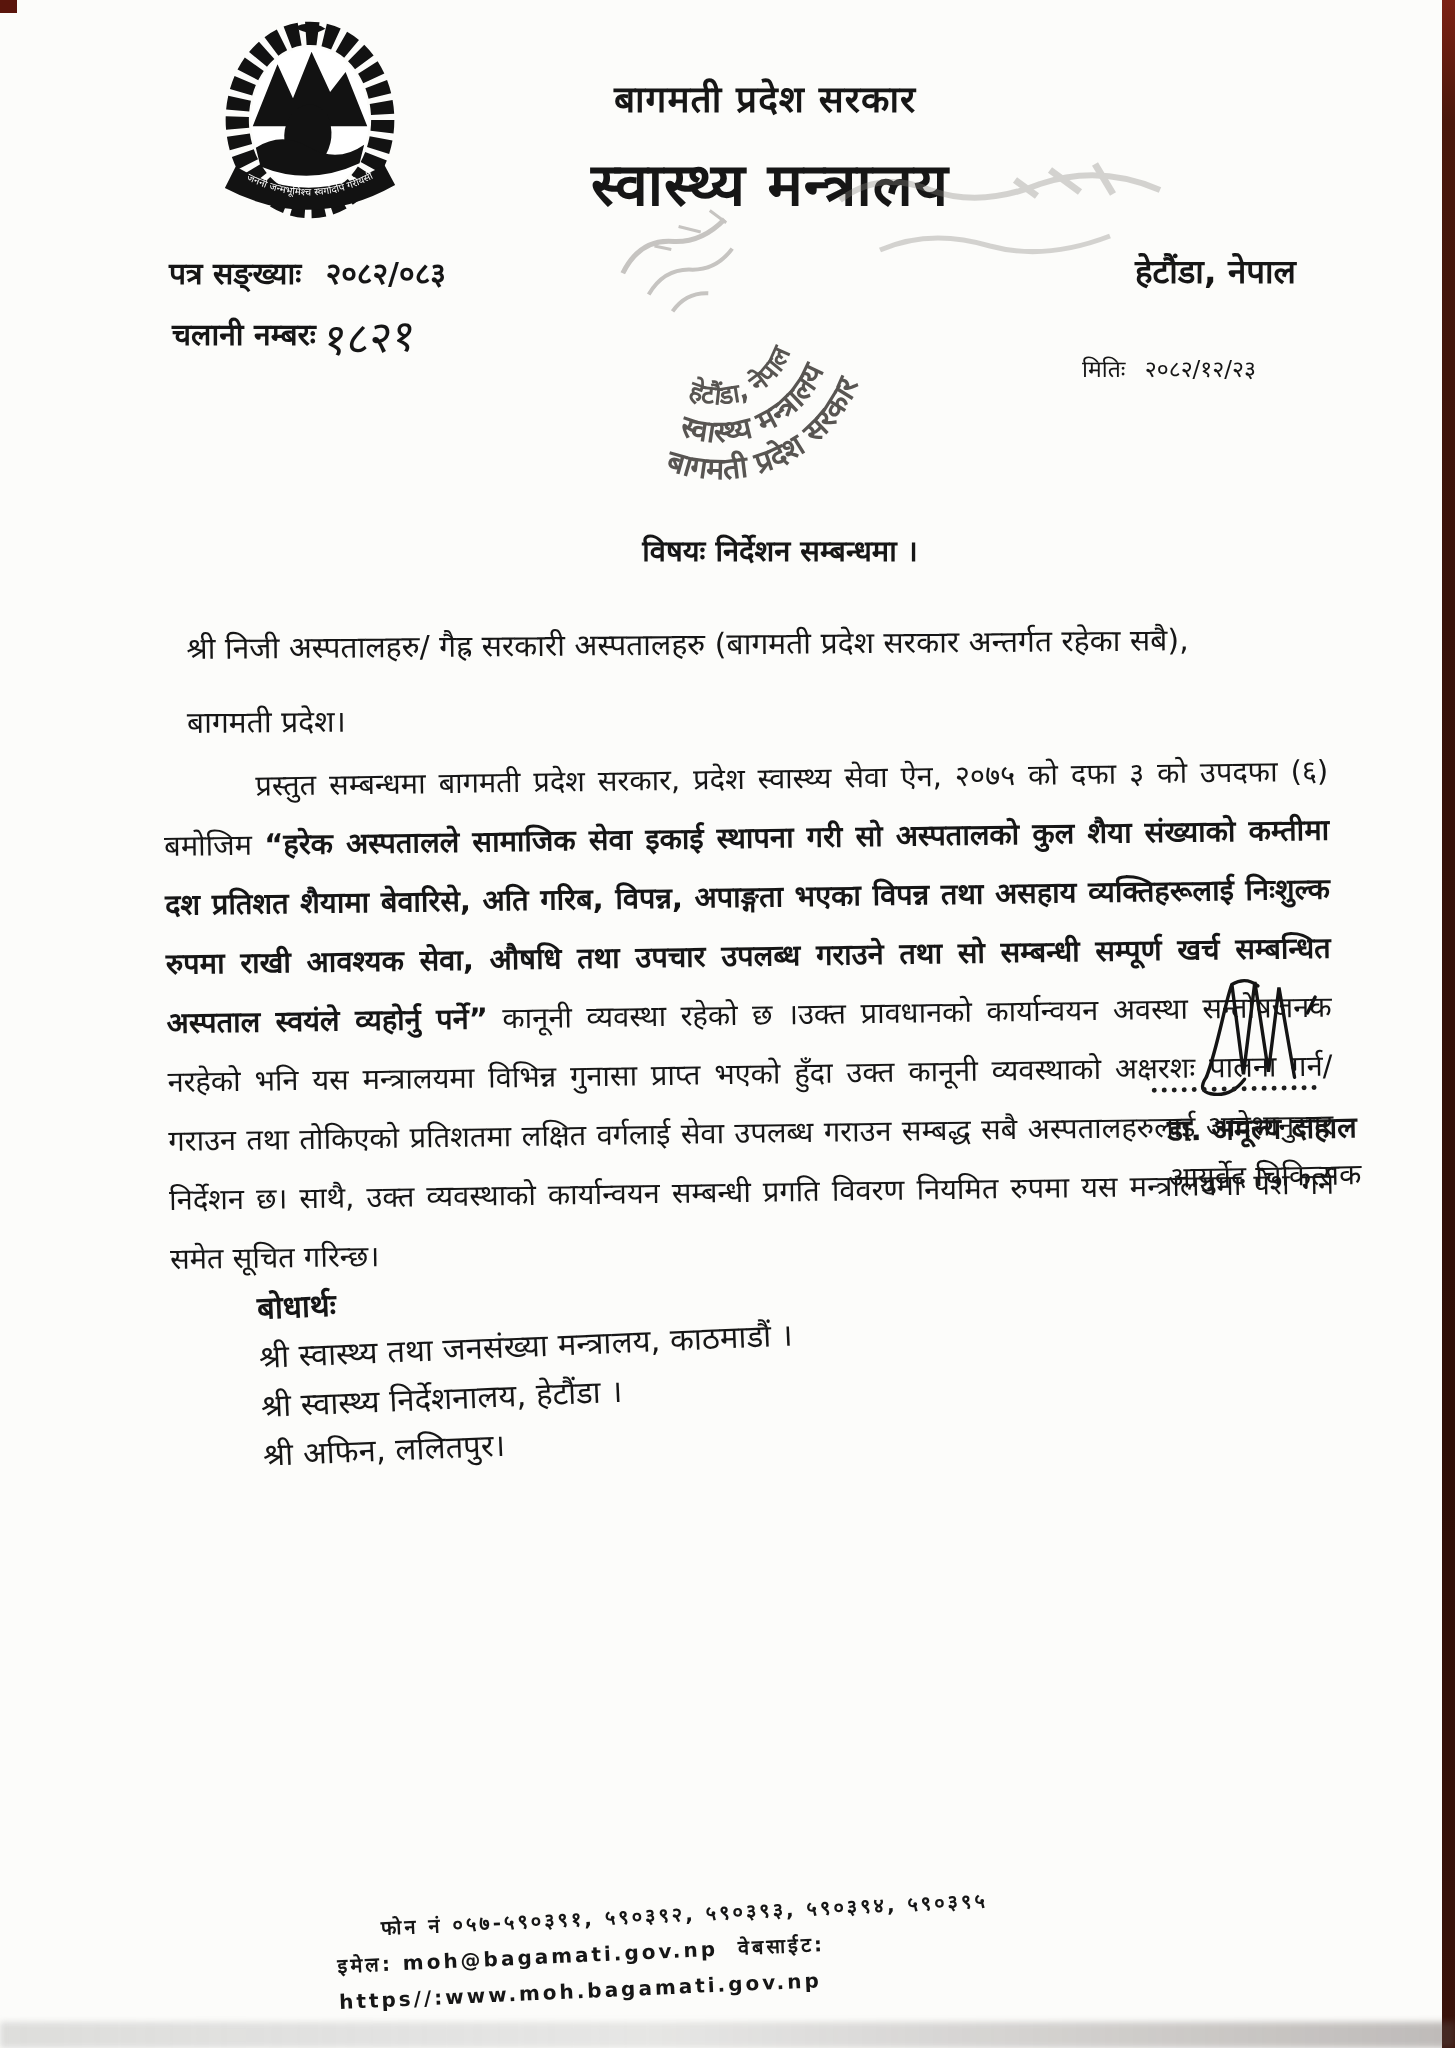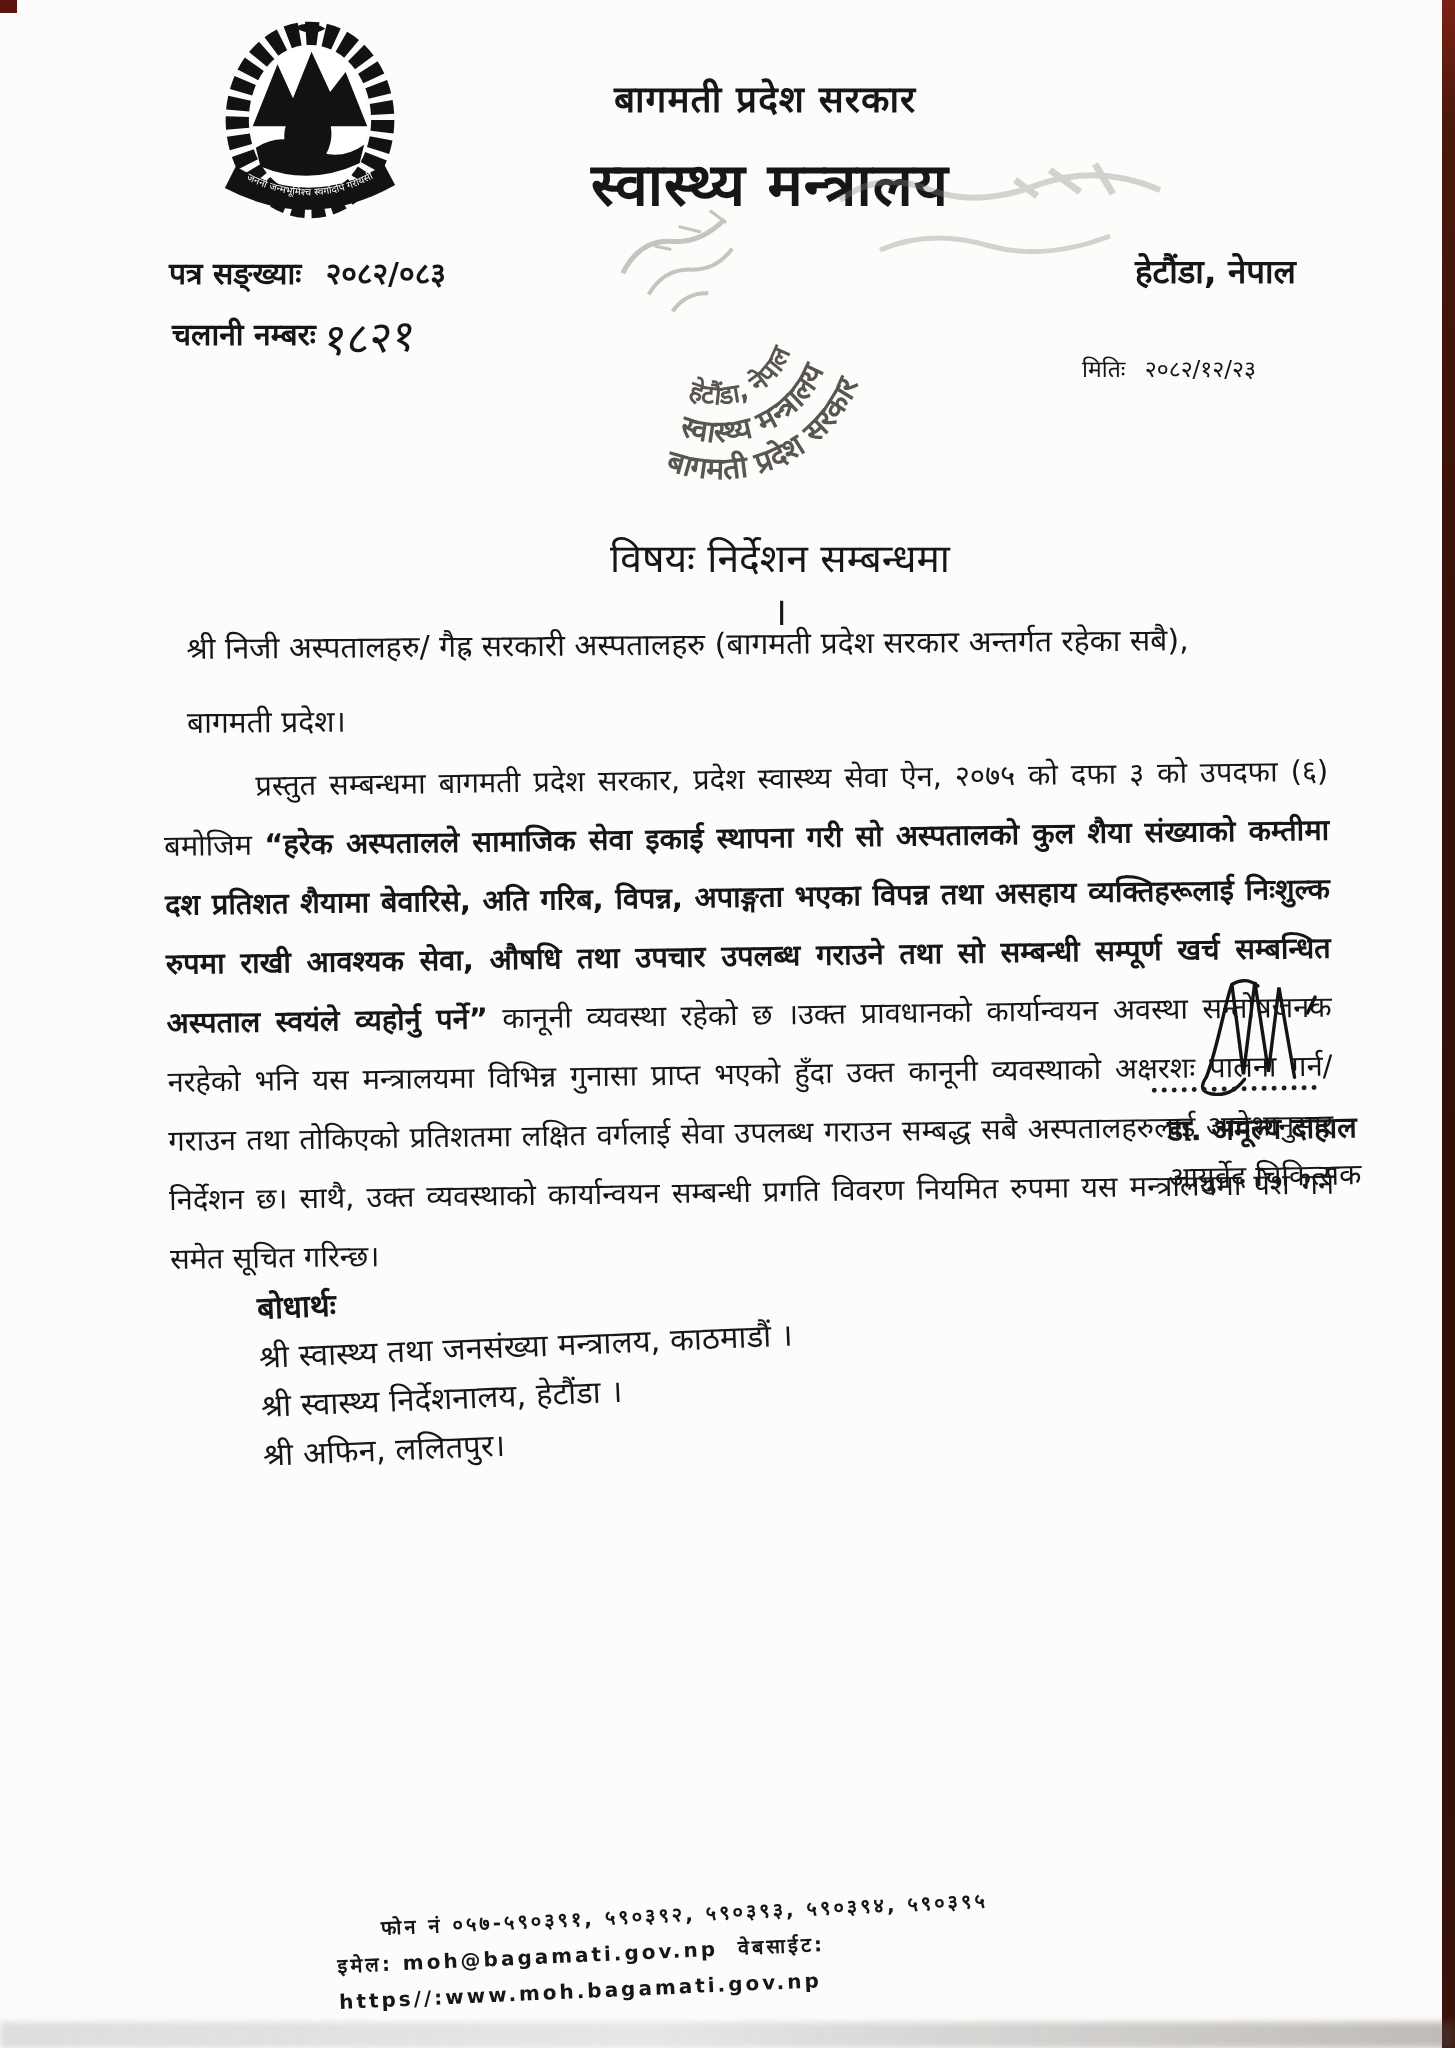--- a/index.html
+++ b/index.html
@@ -21,21 +21,21 @@
   .gov-title{left:565px;top:72px;width:400px;text-align:center;
     font-size:37px;font-weight:600;letter-spacing:1px;}
   .ministry-title{left:490px;top:142px;width:560px;text-align:center;
     font-size:59px;font-weight:800;letter-spacing:1px;}
   .meta-left1{left:169px;top:252px;font-size:30px;font-weight:600;}
   .meta-left2{left:172px;top:306px;font-size:30px;font-weight:600;}
   .hand{display:inline-block;font-size:44px;font-weight:500;
     transform:rotate(-3deg) skewX(-6deg);margin-left:8px;vertical-align:-8px;}
   .place{left:1135px;top:248px;font-size:33px;font-weight:600;}
   .dateline{left:1082px;top:352px;font-size:23px;font-weight:500;}
-  .subject{left:600px;top:530px;width:360px;text-align:center;font-size:39px;font-weight:400;}
+  .subject{left:600px;top:530px;width:360px;text-align:center;font-size:29px;font-weight:700;}
   
   .addressee{left:186px;top:612px;width:1140px;font-size:30px;line-height:74px;
     transform:rotate(-0.5deg);transform-origin:left top;}
   .body-par{left:163px;top:585px;width:1165px;font-size:29px;line-height:59px;
     text-align:justify;text-indent:92px;transform:rotate(-0.8deg);transform-origin:left top;top:758px;}
   .body-par .q{font-weight:700;}
   
   .sig-block{left:1140px;top:990px;width:230px;transform:rotate(-1deg);}
   .sig-dots{position:absolute;left:10px;top:96px;width:165px;border-bottom:5px dotted #1d1d1d;}
   .sig-name{position:absolute;left:25px;top:118px;width:260px;font-size:29px;font-weight:600;white-space:nowrap;}

